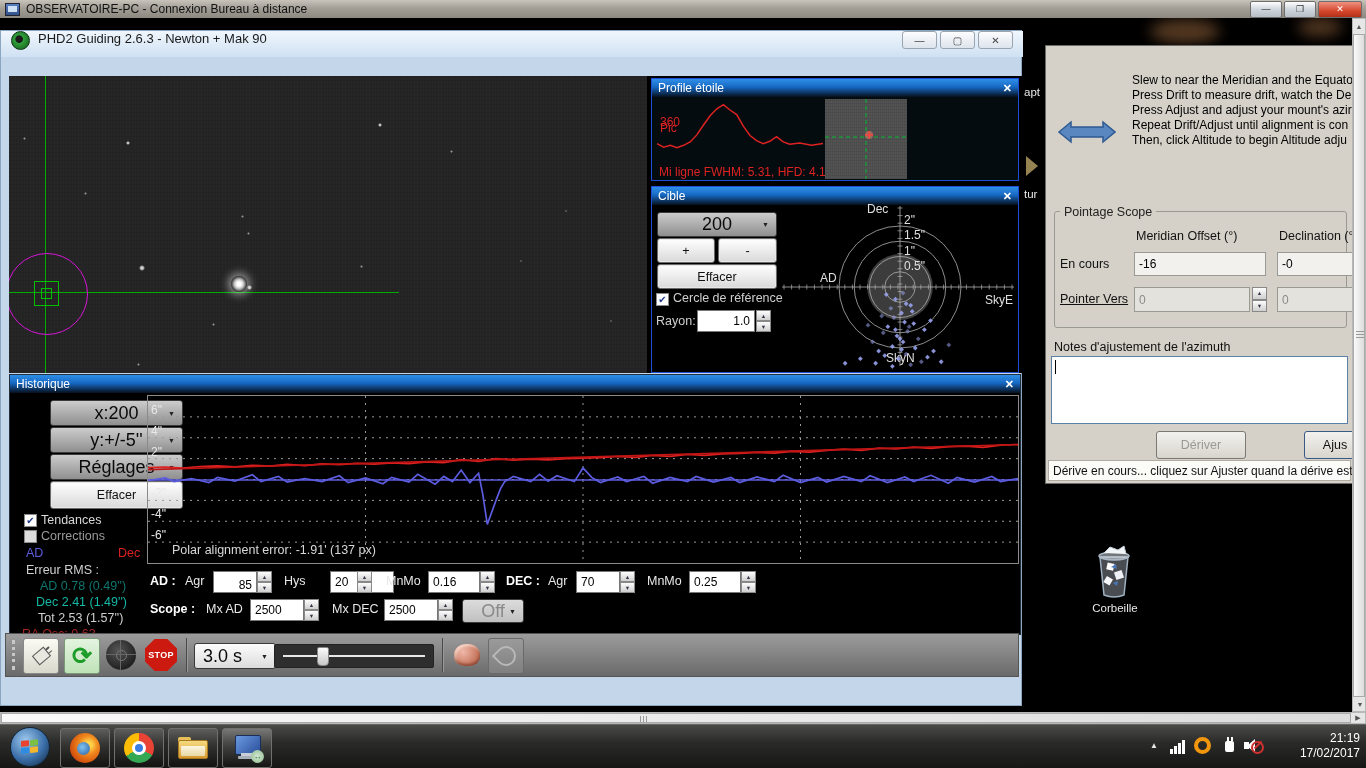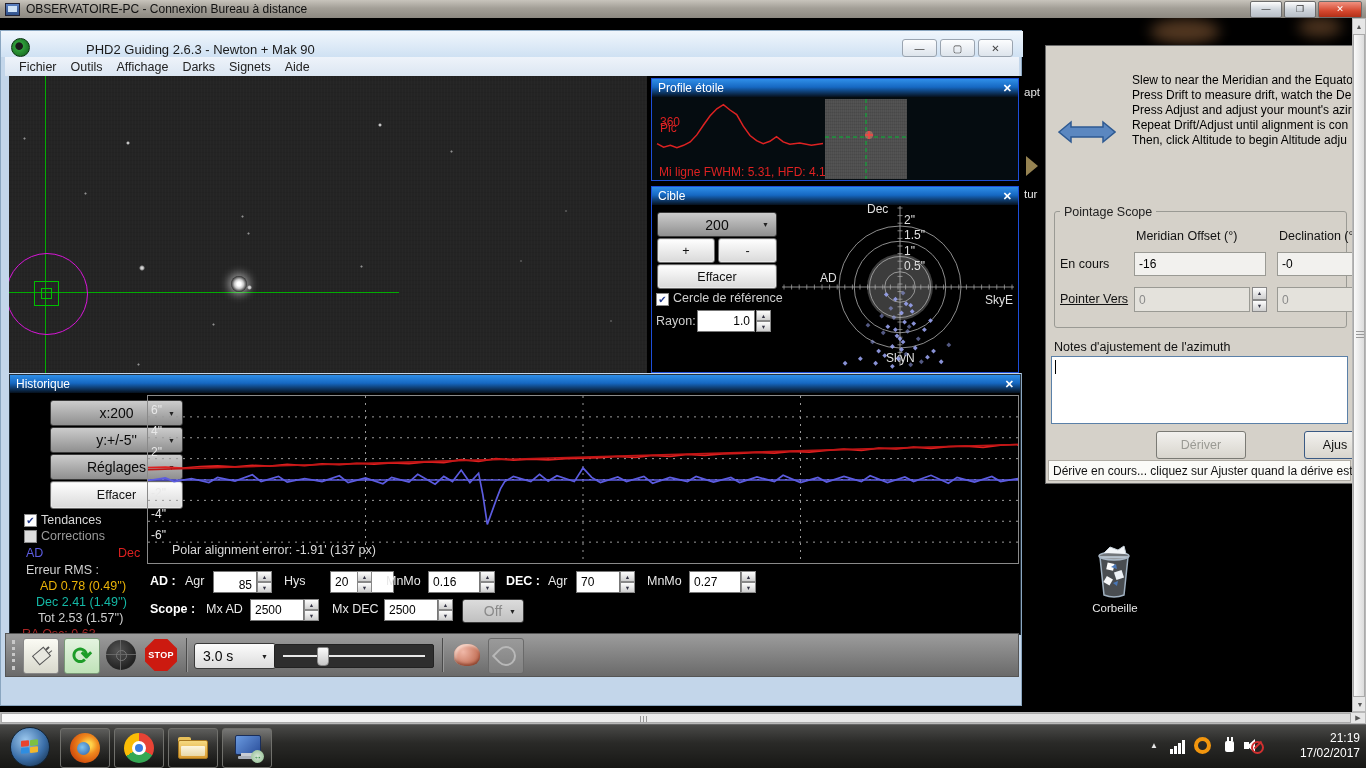--- a/index.html
+++ b/index.html
@@ -13,21 +13,21 @@
   .rbar-icon{width:13px;height:11px;margin:0 6px 0 5px;background:linear-gradient(#5a7fc0,#30518a);
     border:1px solid #223;position:relative;}
   .rbar-icon:after{content:"";position:absolute;left:2px;top:2px;right:2px;bottom:3px;background:#cfe2f5;}
   .capbtn{width:30px;height:15px;border:1px solid #6d6d6d;border-radius:2px;margin-left:2px;
     background:linear-gradient(#fdfdfd,#cfd5dc 50%,#b7bec6);display:flex;align-items:center;justify-content:center;
     font-size:9px;color:#333;}
   .capbtn.close{background:linear-gradient(#f09180,#d4472e 60%,#b23018);color:#fff;width:42px;}
   
   #phd2{left:0;top:30px;width:1022px;height:676px;background:#c3d6ea;border:1px solid #8aa6c0;box-sizing:border-box;}
   .phd2-title{left:0;top:0;width:1022px;height:26px;background:linear-gradient(#f0f6fc,#cfe1f3);
-    display:flex;align-items:flex-end;font-size:13px;color:#1a1a1a;gap:48px;}
+    display:flex;align-items:flex-start;font-size:13px;color:#1a1a1a;}
   .phd2-ico{width:17px;height:17px;border-radius:50%;margin:0 8px 0 10px;
     background:radial-gradient(circle at 42% 42%,#1a1a1a 0 24%,#2f9e3a 30%,#16671f 85%,#0c3a12);border:1px solid #0a3310;}
   .wbtn{width:33px;height:16px;border:1px solid #9aa4b0;border-radius:3px;background:linear-gradient(#fcfdfe,#dde4ec);
     color:#444;font-size:10px;display:flex;align-items:center;justify-content:center;margin-left:3px;}
   .menubar{left:4px;top:26px;width:1014px;height:19px;background:linear-gradient(#eef3fa,#dbe6f2);
     display:flex;align-items:center;font-size:12.5px;color:#222;}
   .menubar span{margin:0 0 0 14px;}
   
   #starfield{left:8px;top:45px;width:638px;height:297px;background:#242424;overflow:hidden;
     background-image:repeating-linear-gradient(90deg,rgba(255,255,255,.015) 0 1px,transparent 1px 3px),
@@ -44,21 +44,21 @@
   .panel{background:#050c10;box-sizing:border-box;border:1px solid #1d4ed8;}
   #profile-panel{left:650px;top:47px;width:368px;height:103px;}
   #cible-panel{left:650px;top:155px;width:368px;height:187px;background:#000;}
   #hist-panel{left:8px;top:343px;width:1010px;height:259px;background:#000;border:1px solid #23303c;}
   .redtxt{color:#dd2222;}
   #thumb{left:173px;top:20px;width:82px;height:80px;background:#4e4e4e;overflow:hidden;
     background-image:repeating-linear-gradient(90deg,rgba(255,255,255,.03) 0 1px,transparent 1px 2px),
       repeating-linear-gradient(0deg,rgba(0,0,0,.08) 0 1px,transparent 1px 3px);}
   
   .hdrop{background:linear-gradient(#cccccc,#8f8f8f);border:1px solid #3a3a3a;border-radius:3px;color:#0a0a0a;
-    font-size:14px;display:flex;align-items:center;justify-content:center;}
+    font-size:18px;display:flex;align-items:center;justify-content:center;}
   .hdrop:after{content:"▼";font-size:7px;color:#222;position:absolute;right:7px;}
   .btnlight{background:linear-gradient(#ffffff,#d9d9d9);border:1px solid #6a6a6a;border-radius:3px;color:#111;
     font-size:12.5px;display:flex;align-items:center;justify-content:center;box-shadow:0 0 0 1px #e8e8e8 inset;}
   .cb{width:11px;height:11px;background:#fff;border:1px solid #8a8a8a;font-size:10px;line-height:11px;
     text-align:center;color:#223a8c;}
   .cbl{font-size:12.5px;color:#d8d8d8;}
   .fld{background:#fff;border:1px solid #777;box-sizing:border-box;font-size:12px;color:#000;
     display:flex;align-items:center;padding:0 4px;}
   .spin{width:15px;box-sizing:border-box;display:flex;flex-direction:column;}
   .sbtn{flex:1;border:1px solid #888;background:linear-gradient(#fdfdfd,#cfcfcf);font-size:5.5px;
@@ -122,28 +122,20 @@
 
   <div class="abs" id="phd2">
     <div class="abs phd2-title">
       <div class="phd2-ico"></div>
       <span>PHD2 Guiding 2.6.3 - Newton + Mak 90</span>
       <div style="margin-left:auto;display:flex;margin-right:10px;">
         <div class="wbtn">—</div>
         <div class="wbtn">▢</div>
         <div class="wbtn">✕</div>
       </div>
-    </div>
-    <div class="abs menubar">
-      <span>Fichier</span>
-      <span>Outils</span>
-      <span>Affichage</span>
-      <span>Darks</span>
-      <span>Signets</span>
-      <span>Aide</span>
     </div>
 
     <div class="abs" id="starfield">
       <div class="abs xhair" style="left:36px;top:0;width:1px;height:297px;"></div>
       <div class="abs xhair" style="left:0;top:216px;width:390px;height:1px;"></div>
       <div class="abs refcircle" style="left:-3px;top:177px;width:80px;height:80px;"></div>
       <div class="abs lockbox" style="left:25px;top:205px;width:23px;height:23px;"></div>
       <div class="abs lockbox" style="left:32px;top:212px;width:9px;height:9px;"></div>
       <div id="stars-layer">
           <div class="star" style="left: 222px; top: 200px; width: 16px; height: 16px; opacity: 1; box-shadow: rgba(255, 255, 255, 0.5) 0px 0px 8px 3px;"></div>
@@ -337,21 +329,21 @@
         <span>Réglages</span>
       </div>
       <div class="abs btnlight" style="left:40px;top:106px;width:131px;height:26px;">Effacer</div>
       <div class="abs cb" style="left:14px;top:139px;">✔</div>
       <div class="abs cbl" style="left:31px;top:138px;">Tendances</div>
       <div class="abs cb" style="left:14px;top:155px;background:#ddd;"></div>
       <div class="abs cbl" style="left:31px;top:154px;color:#9a9a9a;">Corrections</div>
       <div class="abs" style="left:16px;top:171px;font-size:12.5px;color:#5c5ce0;">AD</div>
       <div class="abs" style="left:108px;top:171px;font-size:12.5px;color:#dd2020;">Dec</div>
       <div class="abs wlabel" style="left:16px;top:188px;color:#d0d0d0;">Erreur RMS :</div>
-      <div class="abs wlabel" style="left:30px;top:204px;color:#eab308;">AD  0.78 (0.49'')</div>
+      <div class="abs wlabel" style="left:30px;top:204px;color:#0f766e;">AD  0.78 (0.49'')</div>
       <div class="abs wlabel" style="left:26px;top:220px;color:#14b8a6;">Dec  2.41 (1.49'')</div>
       <div class="abs wlabel" style="left:28px;top:236px;color:#d0d0d0;">Tot  2.53 (1.57'')</div>
       <div class="abs" style="left:12px;top:252px;font-size:12.5px;color:#a82525;">RA Osc: 0.63</div>
       <svg id="history-svg" class="abs" style="left:137px;top:20px;border:1px solid #8a8a8a;" width="870" height="167">
           <line x1="0" y1="20.875" x2="870" y2="20.875" stroke="#9a9a9a" stroke-width="1" stroke-dasharray="2,5"></line>
           <line x1="0" y1="41.75" x2="870" y2="41.75" stroke="#9a9a9a" stroke-width="1" stroke-dasharray="2,5"></line>
           <line x1="0" y1="62.625" x2="870" y2="62.625" stroke="#9a9a9a" stroke-width="1" stroke-dasharray="2,5"></line>
           <line x1="0" y1="104.375" x2="870" y2="104.375" stroke="#9a9a9a" stroke-width="1" stroke-dasharray="2,5"></line>
           <line x1="0" y1="125.25" x2="870" y2="125.25" stroke="#9a9a9a" stroke-width="1" stroke-dasharray="2,5"></line>
           <line x1="0" y1="146.125" x2="870" y2="146.125" stroke="#9a9a9a" stroke-width="1" stroke-dasharray="2,5"></line>
@@ -401,21 +393,21 @@
       <div class="abs wlabel" style="left:538px;top:199px;">Agr</div>
       <div class="abs fld" style="left:566px;top:196px;width:44px;height:22px;">
           <span>70</span>
         </div>
       <div class="abs spin" style="left:610px;top:196px;height:22px;">
           <div class="sbtn">▲</div>
           <div class="sbtn">▼</div>
         </div>
       <div class="abs wlabel" style="left:637px;top:199px;">MnMo</div>
       <div class="abs fld" style="left:679px;top:196px;width:52px;height:22px;">
-          <span>0.27</span>
+          <span>0.25</span>
         </div>
       <div class="abs spin" style="left:731px;top:196px;height:22px;">
           <div class="sbtn">▲</div>
           <div class="sbtn">▼</div>
         </div>
 
       <div class="abs blabel" style="left:140px;top:227px;">Scope :</div>
       <div class="abs wlabel" style="left:196px;top:227px;">Mx AD</div>
       <div class="abs fld" style="left:240px;top:224px;width:54px;height:22px;">
           <span>2500</span>

